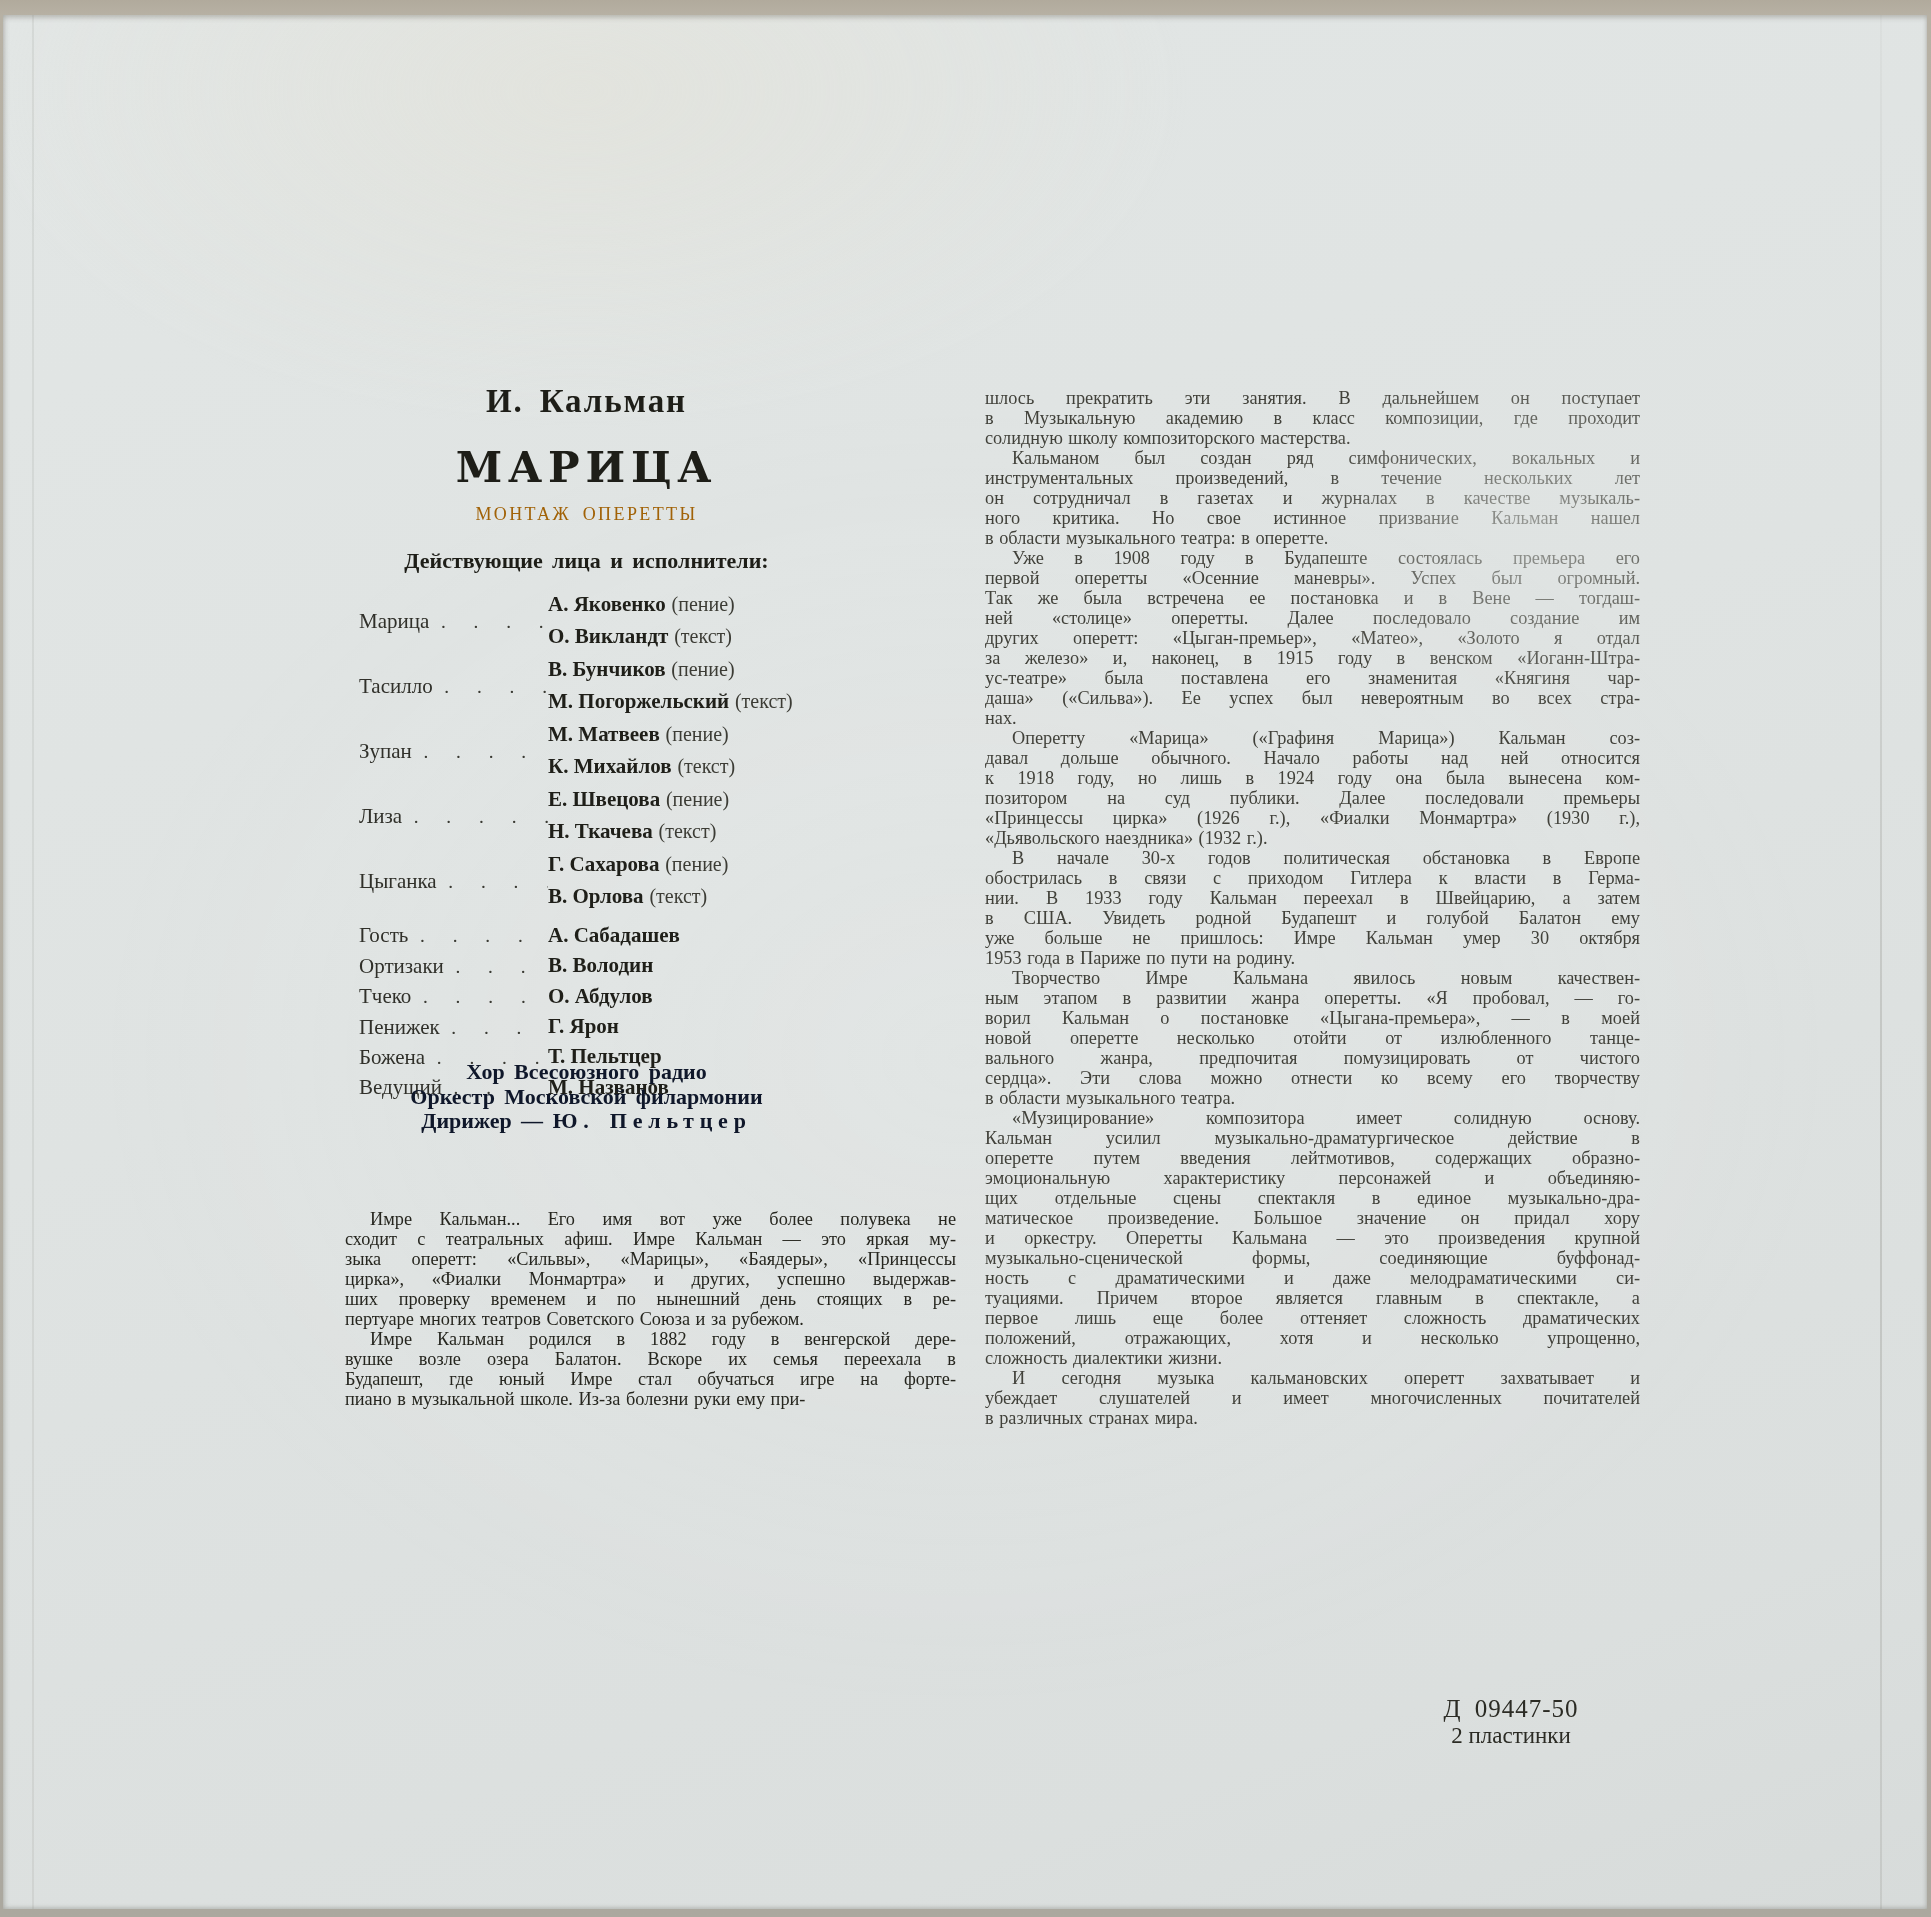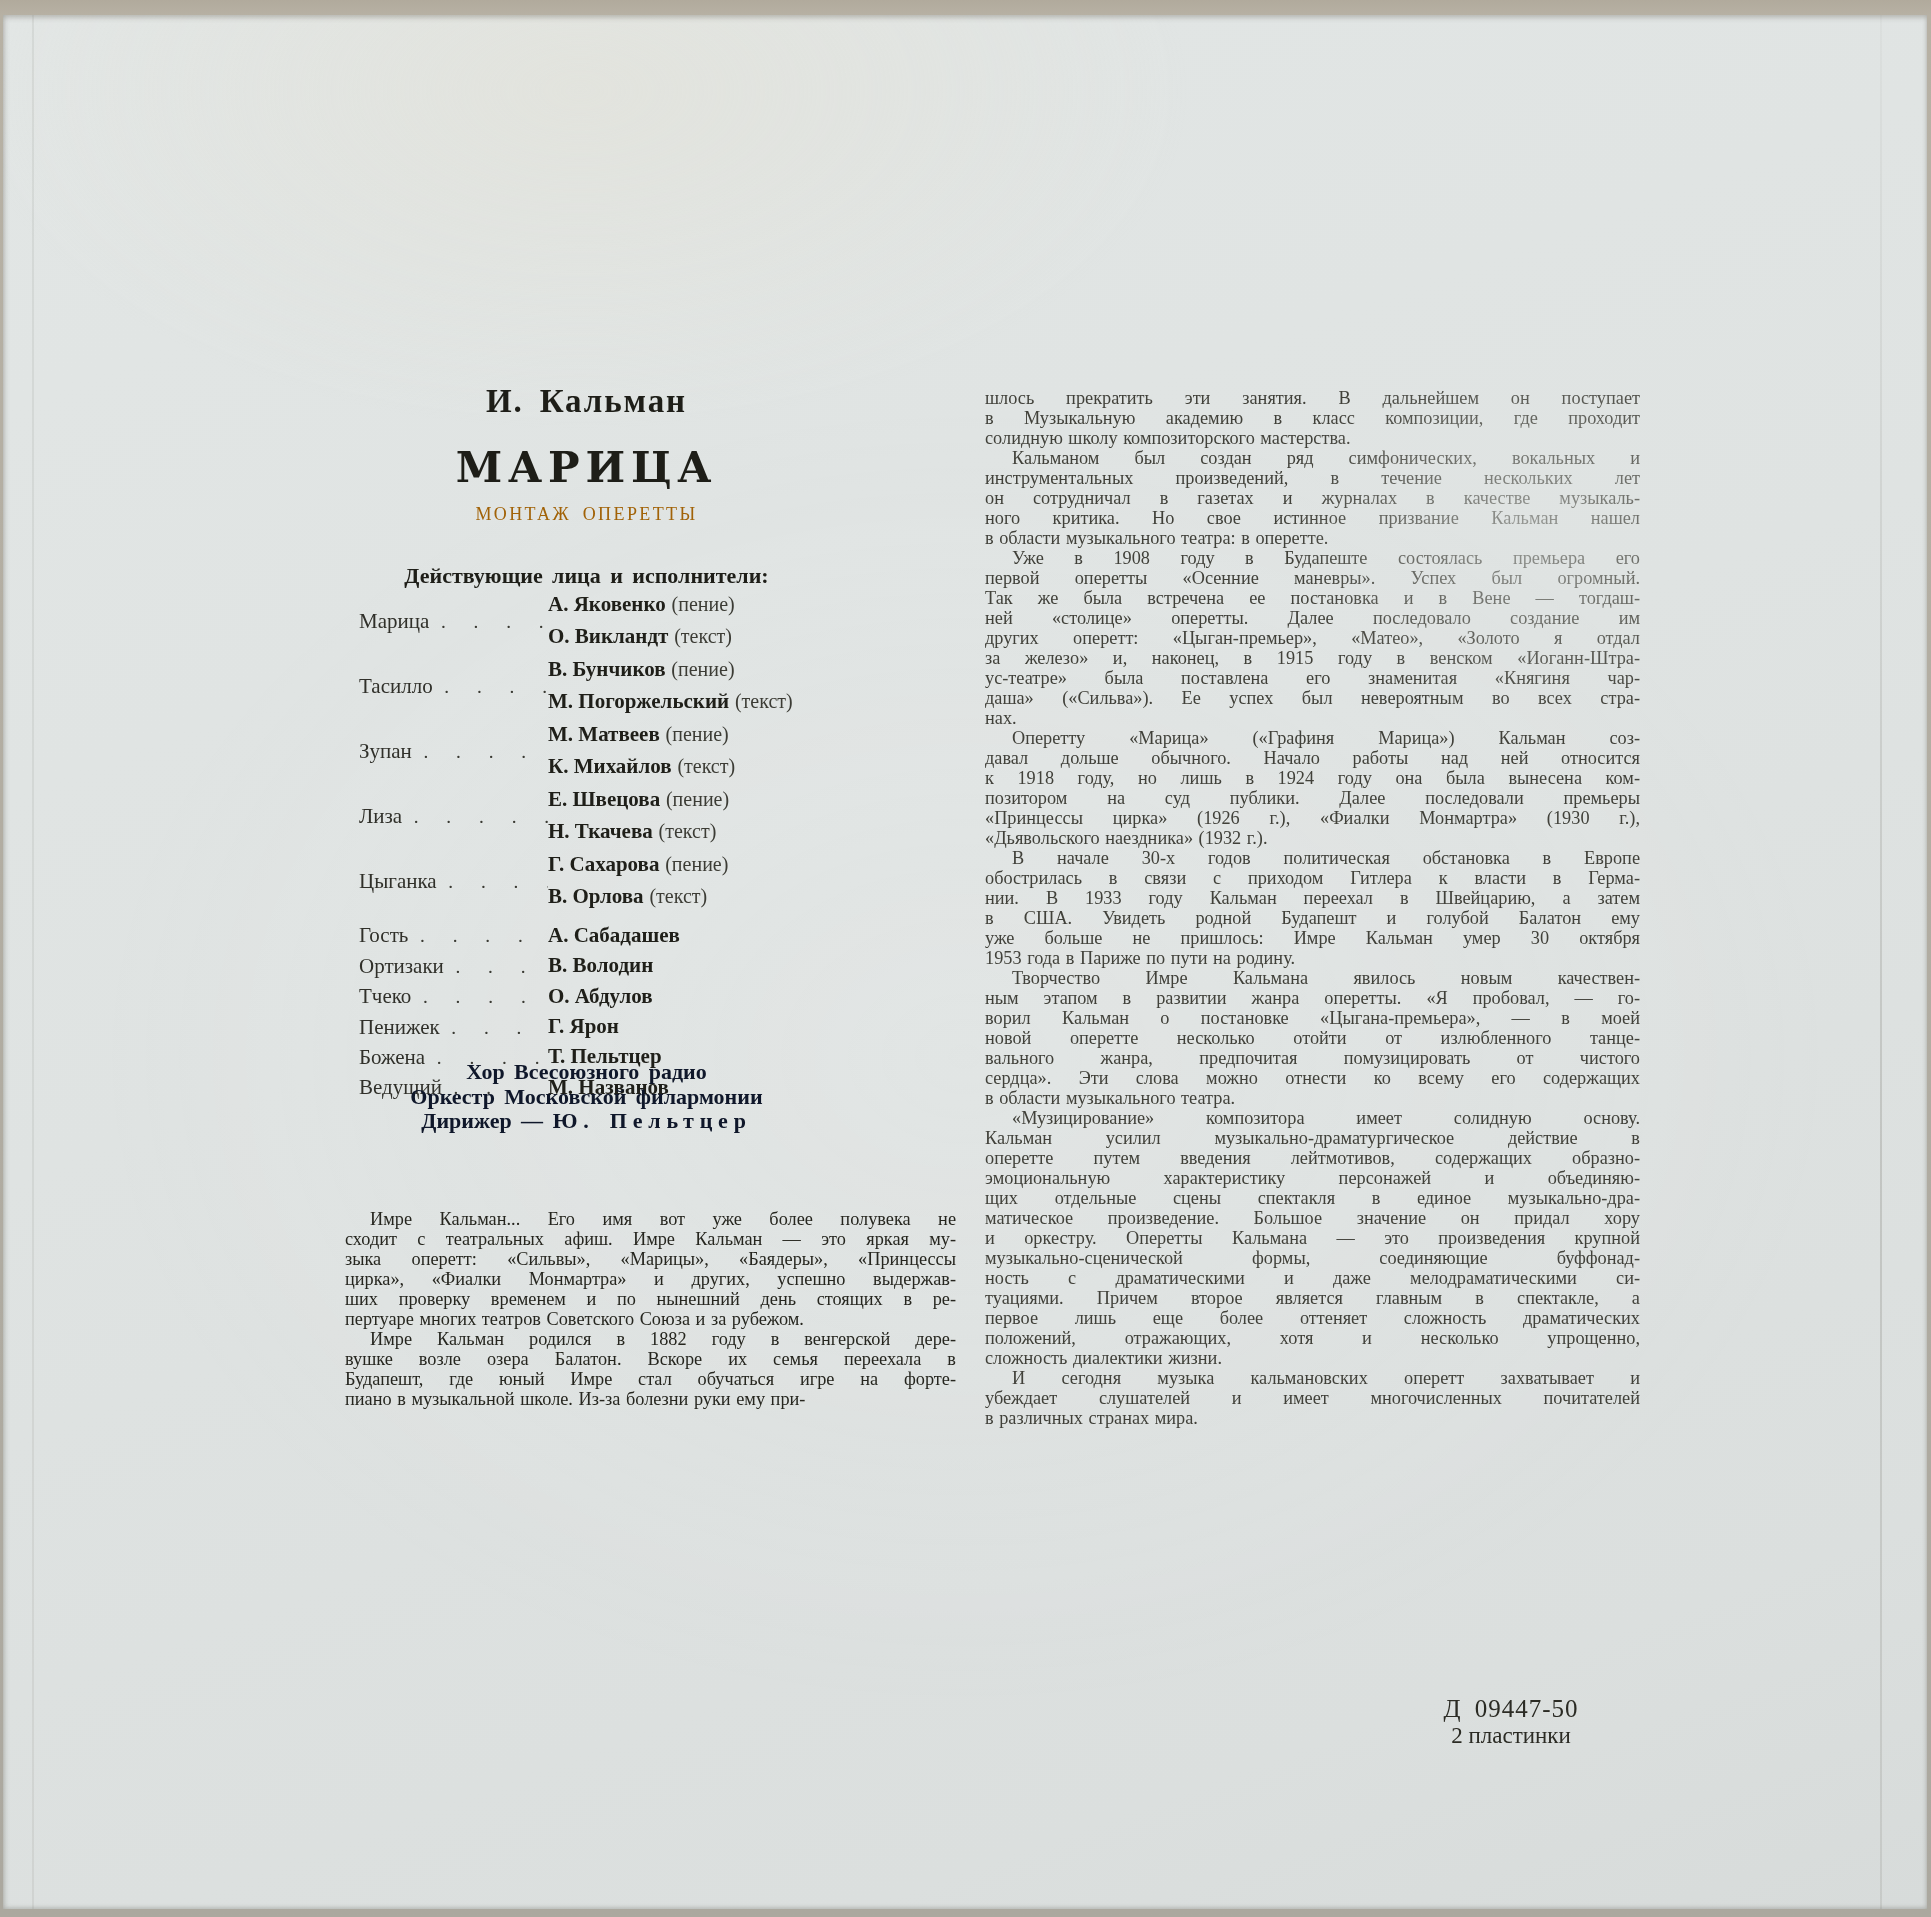--- a/index.html
+++ b/index.html
@@ -21,21 +21,21 @@
   .seam-left{position:absolute;top:0;bottom:0;width:1.9px;left:29px;background:rgba(125,124,116,0.12);}
   .fade-overlay{
     position:absolute;left:1139px;top:367px;width:541px;height:463px;pointer-events:none;z-index:5;
     background:radial-gradient(ellipse 60% 55% at 72% 35%, rgba(223,227,226,0.55), rgba(223,227,226,0) 75%);
   }
   
   .title-block{position:absolute;left:345px;top:382px;width:483px;text-align:center;color:#1e1e18;z-index:2;}
   .author{font-size:33px;font-weight:bold;letter-spacing:1.9px;line-height:39px;word-spacing:5.8px;}
   .album-title{font-family:"DejaVu Serif","Liberation Serif",serif;font-size:42px;font-weight:bold;letter-spacing:5.8px;line-height:44px;margin-top:25px;}
   .album-subtitle{font-size:18px;letter-spacing:2.4px;line-height:21px;margin-top:13.5px;color:#a16207;word-spacing:4.8px;}
-  .cast-heading{font-size:22px;font-weight:bold;line-height:25px;margin-top:38px;word-spacing:3.9px;}
+  .cast-heading{font-size:22px;font-weight:bold;line-height:25px;margin-top:23px;word-spacing:3.9px;}
   
   .cast{position:absolute;left:359px;top:589px;width:454px;color:#24241d;z-index:2;}
   .cast-row{display:flex;align-items:center;}
   .cast-row.pair{margin-bottom:1px;}
   .role-cell{width:189px;display:flex;align-items:baseline;overflow:hidden;flex:none;}
   .role{font-size:21px;color:#30302a;white-space:nowrap;}
   .dots{font-size:19.3px;color:#3a3a33;margin-left:11.6px;word-spacing:23px;white-space:nowrap;overflow:hidden;}
   .perf-cell{flex:1;}
   .perf{line-height:30px;white-space:nowrap;}
   .cast-row.single .perf{line-height:29.4px;}
@@ -246,21 +246,21 @@
       <div class="tline">в США. Увидеть родной Будапешт и голубой Балатон ему</div>
       <div class="tline">уже больше не пришлось: Имре Кальман умер 30 октября</div>
       <div class="tline last">1953 года в Париже по пути на родину.</div>
     </div>
     <div class="para">
       <div class="tline ind">Творчество Имре Кальмана явилось новым качествен-</div>
       <div class="tline">ным этапом в развитии жанра оперетты. «Я пробовал, — го-</div>
       <div class="tline">ворил Кальман о постановке «Цыгана-премьера», — в моей</div>
       <div class="tline">новой оперетте несколько отойти от излюбленного танце-</div>
       <div class="tline">вального жанра, предпочитая помузицировать от чистого</div>
-      <div class="tline">сердца». Эти слова можно отнести ко всему его содержащих</div>
+      <div class="tline">сердца». Эти слова можно отнести ко всему его творчеству</div>
       <div class="tline last">в области музыкального театра.</div>
     </div>
     <div class="para">
       <div class="tline ind">«Музицирование» композитора имеет солидную основу.</div>
       <div class="tline">Кальман усилил музыкально-драматургическое действие в</div>
       <div class="tline">оперетте путем введения лейтмотивов, содержащих образно-</div>
       <div class="tline">эмоциональную характеристику персонажей и объединяю-</div>
       <div class="tline">щих отдельные сцены спектакля в единое музыкально-дра-</div>
       <div class="tline">матическое произведение. Большое значение он придал хору</div>
       <div class="tline">и оркестру. Оперетты Кальмана — это произведения крупной</div>

